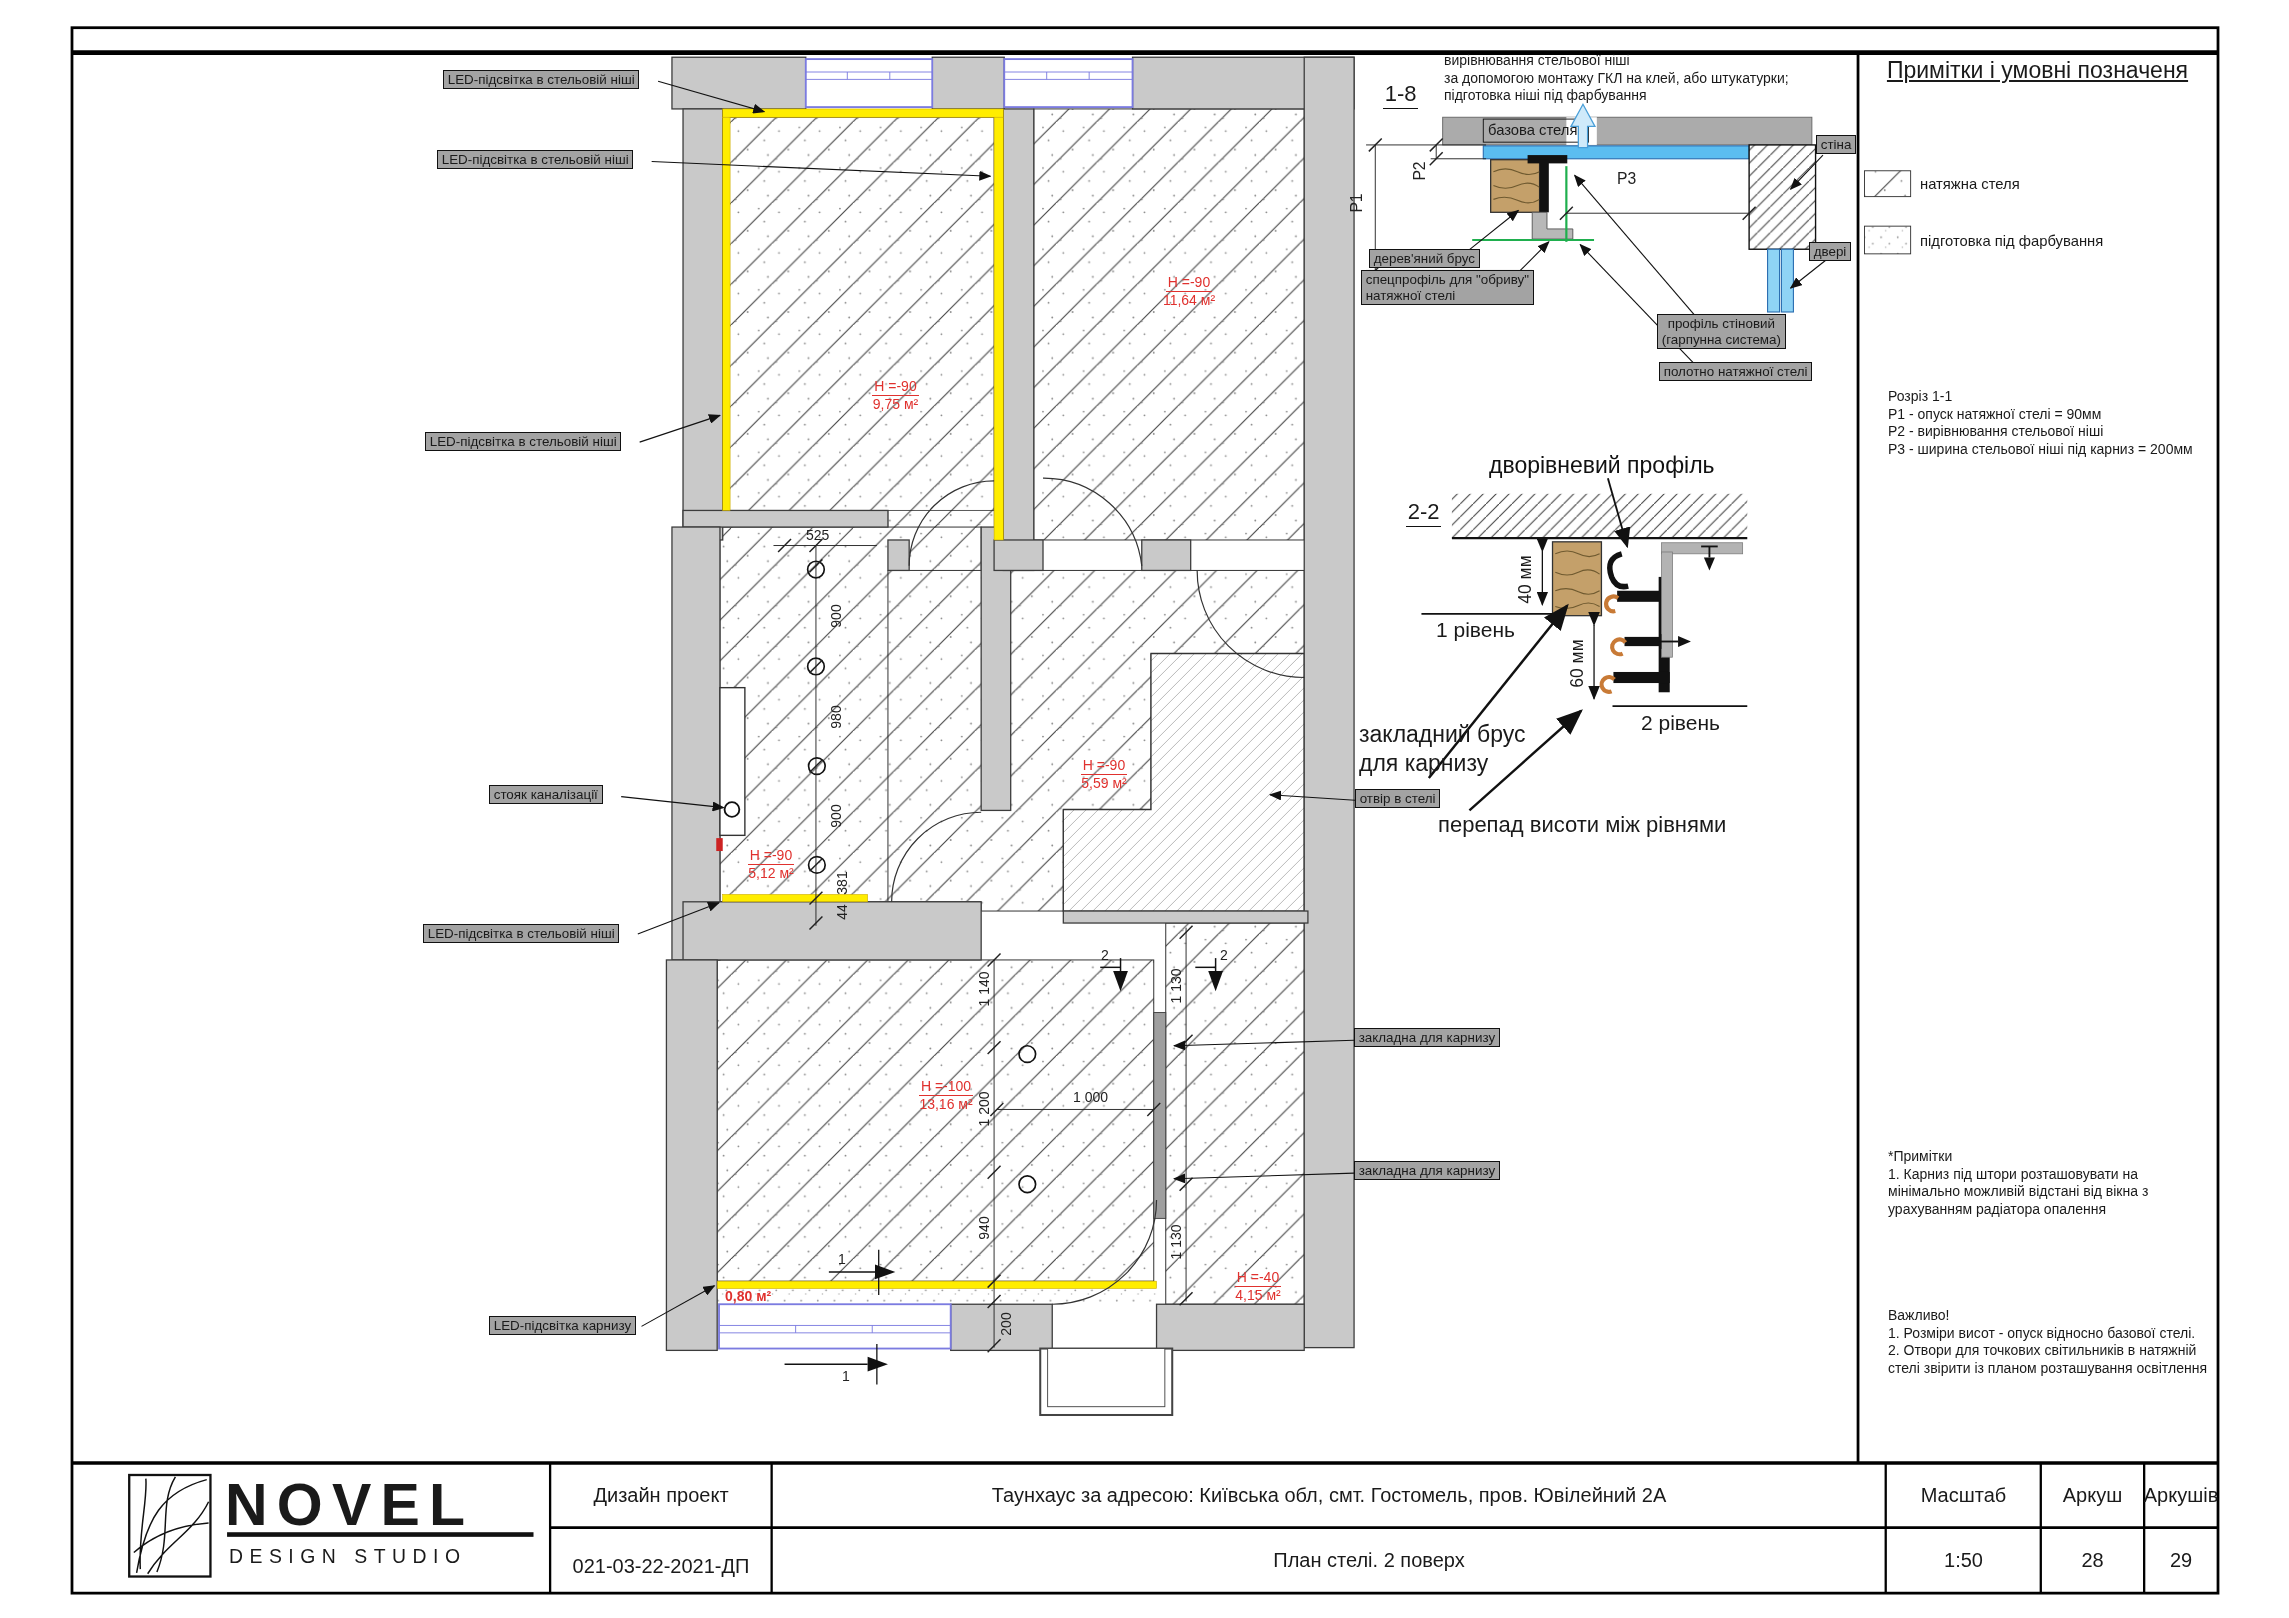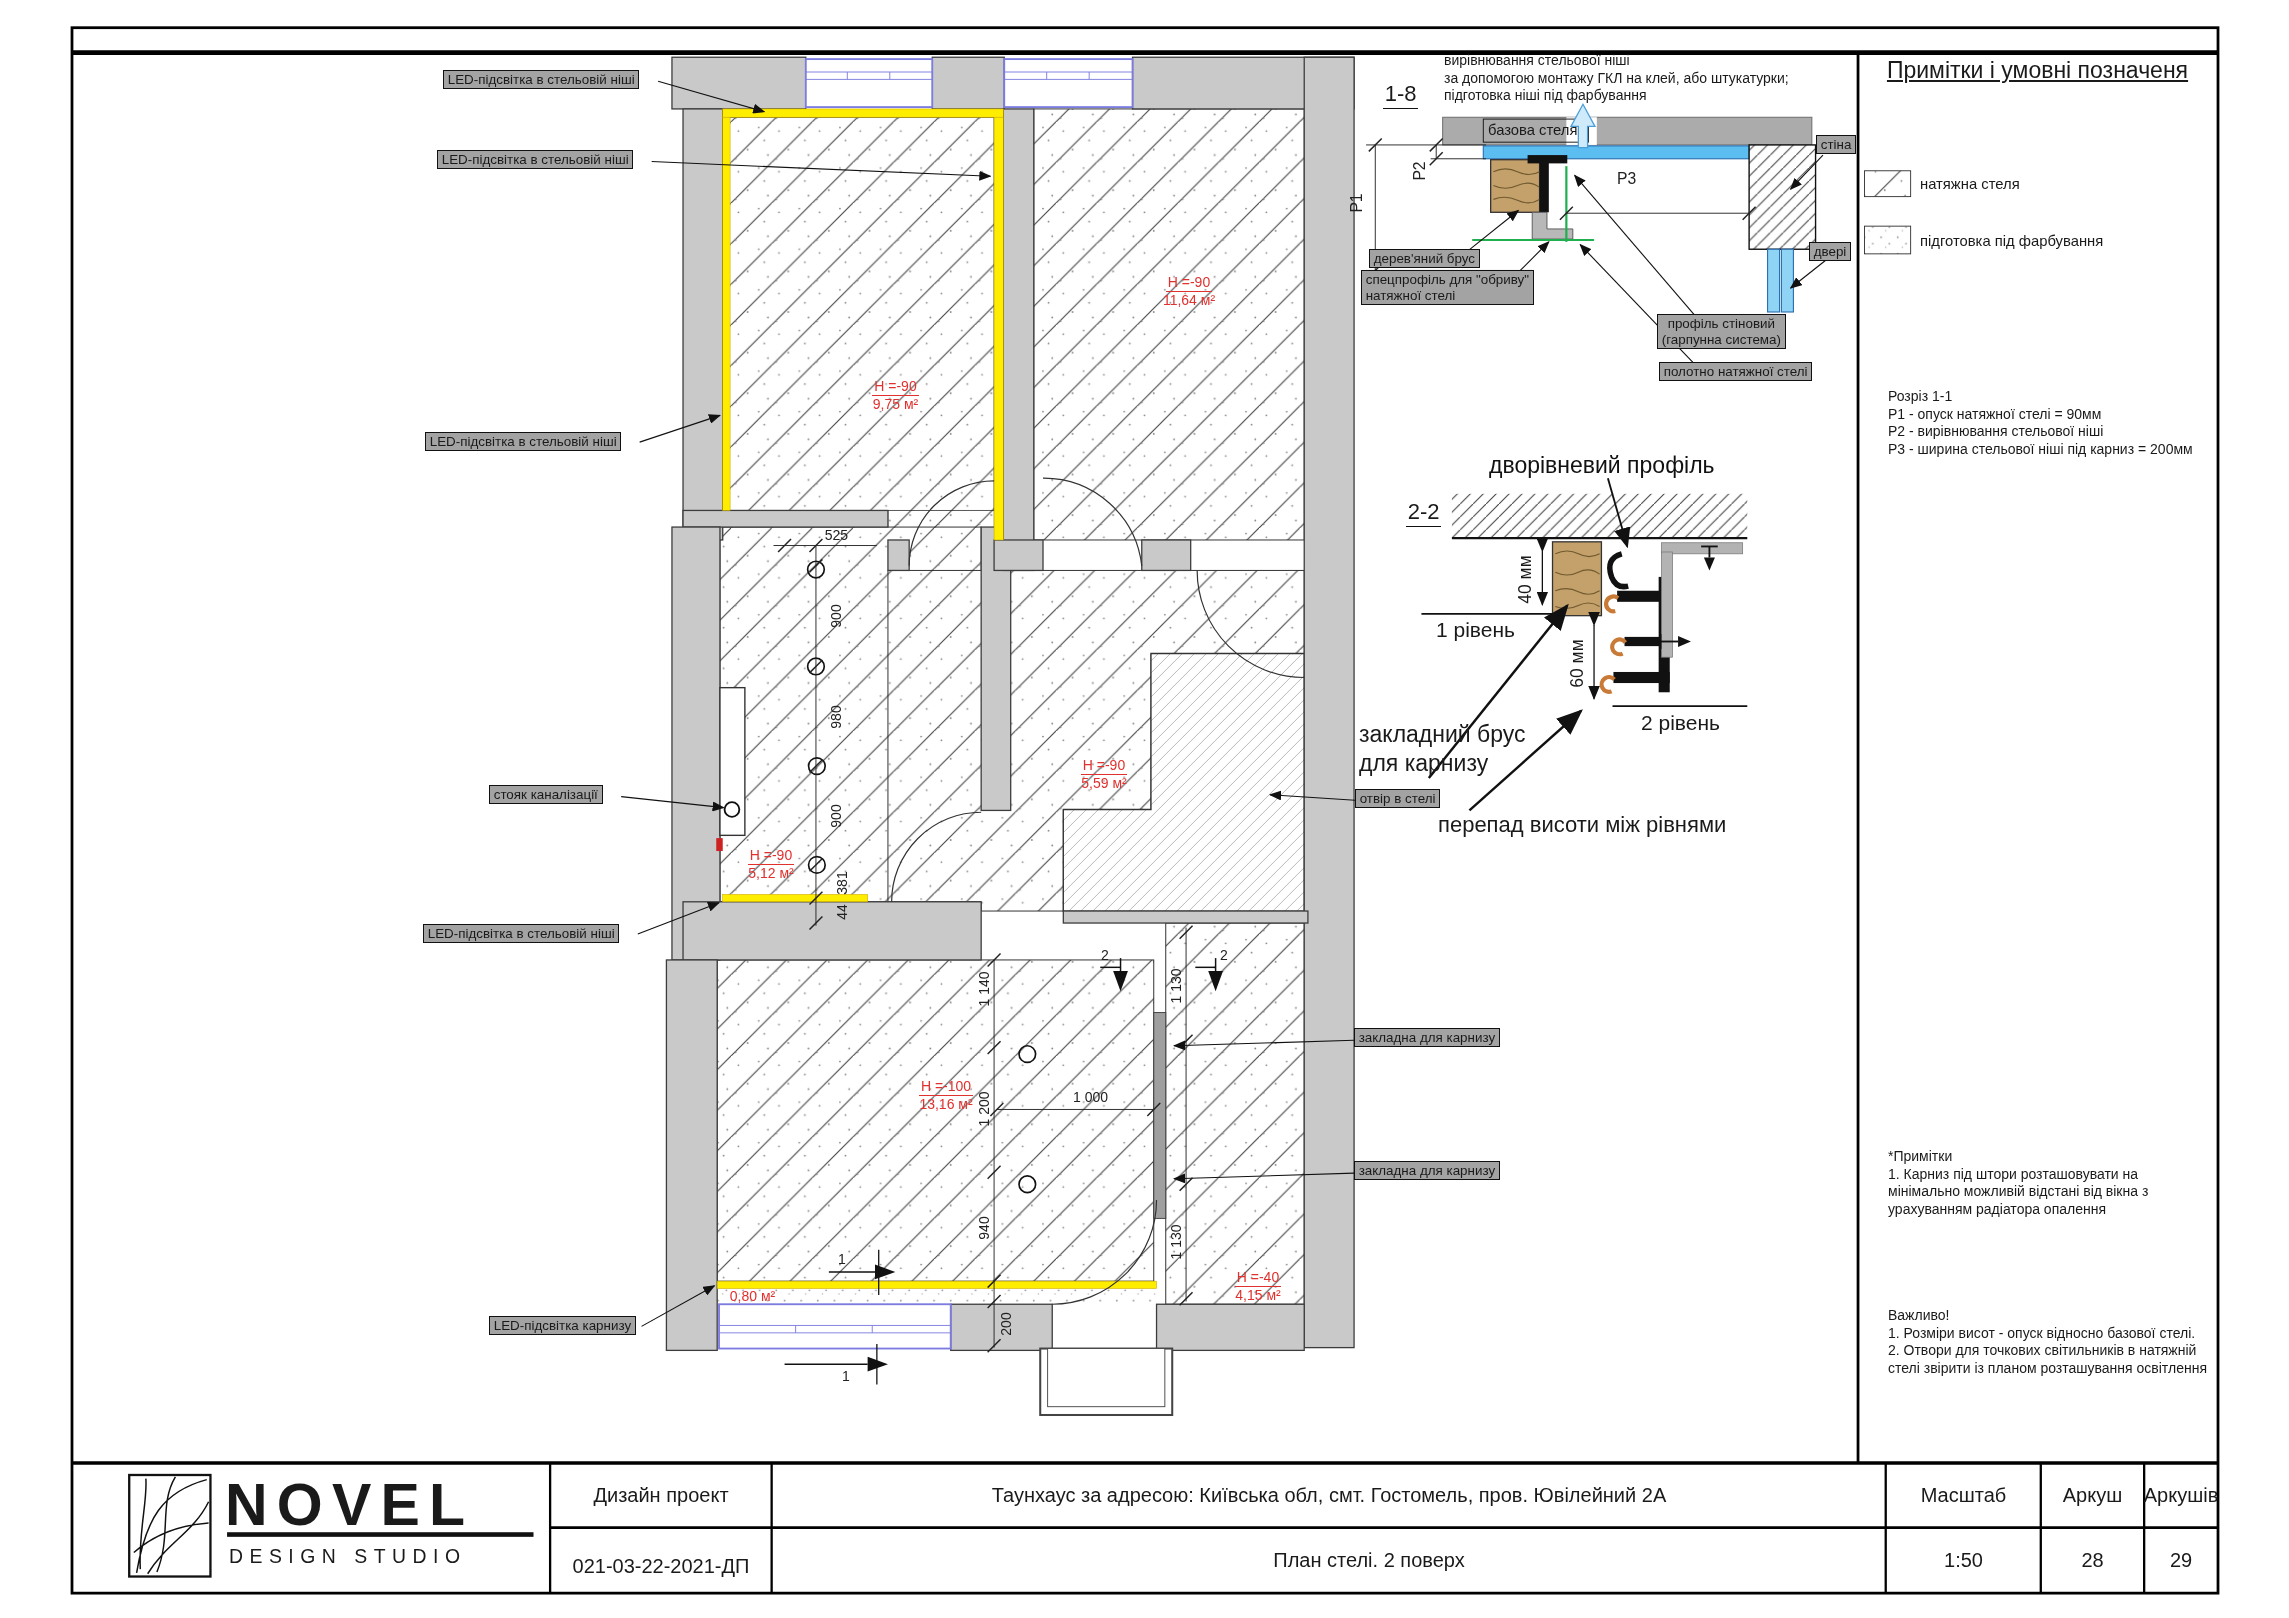--- a/index.html
+++ b/index.html
@@ -322,24 +322,24 @@
 <div class="abs red" style="left:1156px;top:274px;width:66px;">
   <span class="fr">H =-90</span><br><span>11,64 м²</span></div>
 <div class="abs red" style="left:738px;top:847px;width:66px;">
   <span class="fr">H =-90</span><br><span>5,12 м²</span></div>
 <div class="abs red" style="left:1071px;top:757px;width:66px;">
   <span class="fr">H =-90</span><br><span>5,59 м²</span></div>
 <div class="abs red" style="left:909px;top:1078px;width:74px;">
   <span class="fr">H =-100</span><br><span>13,16 м²</span></div>
 <div class="abs red" style="left:1225px;top:1269px;width:66px;">
   <span class="fr">H =-40</span><br><span>4,15 м²</span></div>
-<div class="abs red" style="left:725px;top:1288px;width:55px;text-align:center;">
+<div class="abs red" style="left:725px;top:1288px;width:55px;text-align:left;font-weight:bold;">
   <span>0,80 м²</span></div>
 
-<div class="txt dim" style="left:806px;top:527px;width:42px;text-align:right;"><span>525</span></div>
+<div class="txt dim" style="left:806px;top:527px;width:42px;text-align:left;"><span>525</span></div>
 <div class="txt dim rot" style="left:808px;top:608px;width:55px;"><span>900</span></div>
 <div class="txt dim rot" style="left:808px;top:709px;width:55px;"><span>980</span></div>
 <div class="txt dim rot" style="left:808px;top:808px;width:55px;"><span>900</span></div>
 <div class="txt dim rot" style="left:814px;top:875px;width:55px;"><span>381</span></div>
 <div class="txt dim rot" style="left:814px;top:904px;width:55px;"><span>44</span></div>
 <div class="txt dim rot" style="left:956px;top:981px;width:55px;"><span>1 140</span></div>
 <div class="txt dim rot" style="left:956px;top:1101px;width:55px;"><span>1 200</span></div>
 <div class="txt dim rot" style="left:956px;top:1220px;width:55px;"><span>940</span></div>
 <div class="txt dim rot" style="left:978px;top:1316px;width:55px;"><span>200</span></div>
 <div class="txt dim" style="left:1073px;top:1089px;width:61px;text-align:left;"><span>1 000</span></div>

